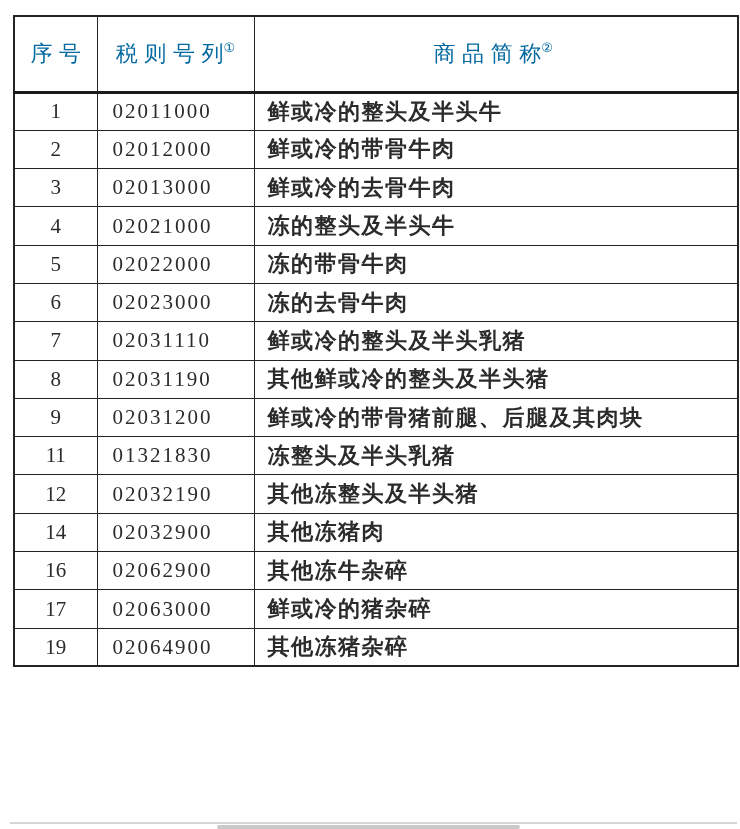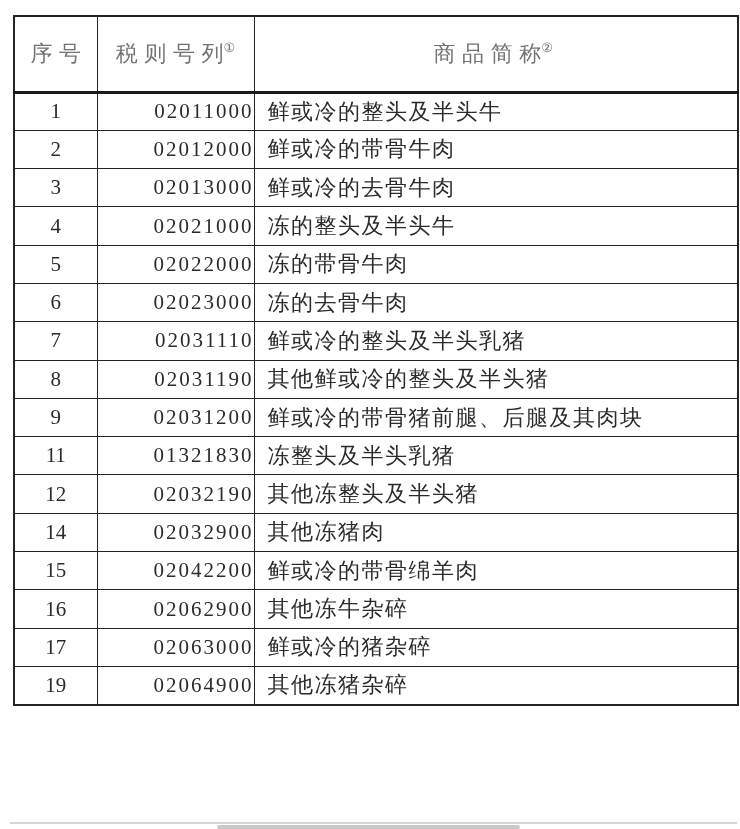--- a/index.html
+++ b/index.html
@@ -36,21 +36,21 @@
     overflow: hidden;
     white-space: nowrap;
   }
   thead tr {
     height: 76px;
   }
   thead th {
     border-bottom: 3px solid #1b1b1b;
     font-weight: normal;
     font-size: 22px;
-    color: #737373;
+    color: #0369a1;
     background: #ffffff;
   }
   .ls {
     letter-spacing: 0.30em;
     margin-right: -0.30em;
   }
   th.c1 { text-align: center; }
   th.c2 { text-align: center; }
   th.c3 { text-align: center; padding-right: 5px; }
   sup.fnote {
@@ -63,29 +63,30 @@
     height: 38.3px;
   }
   td {
     font-size: 22px;
   }
   td.c1 {
     text-align: center;
     font-size: 21px;
   }
   td.c2 {
-    text-align: right;
+    text-align: left;
     padding-left: 15px;
     letter-spacing: 2px;
     font-size: 21px;
   }
   td.c3 {
     text-align: left;
     padding-left: 13px;
     letter-spacing: 1.5px;
+    font-weight: bold;
   }
   .hairline-artifact {
     position: absolute;
     left: 10px;
     top: 822px;
     width: 727px;
     height: 1.5px;
     background: #d6d6d6;
   }
   .scroll-thumb-artifact {
@@ -190,25 +191,20 @@
     <td class="c3"><span>其他冻整头及半头猪</span></td>
   </tr>
 
 
   <tr>
     <td class="c1"><span>14</span></td>
     <td class="c2"><span>02032900</span></td>
     <td class="c3"><span>其他冻猪肉</span></td>
   </tr>
 
-  <tr>
-    <td class="c1"><span>15</span></td>
-    <td class="c2"><span>02042200</span></td>
-    <td class="c3"><span>鲜或冷的带骨绵羊肉</span></td>
-  </tr>
 
   <tr>
     <td class="c1"><span>16</span></td>
     <td class="c2"><span>02062900</span></td>
     <td class="c3"><span>其他冻牛杂碎</span></td>
   </tr>
 
   <tr>
     <td class="c1"><span>17</span></td>
     <td class="c2"><span>02063000</span></td>

